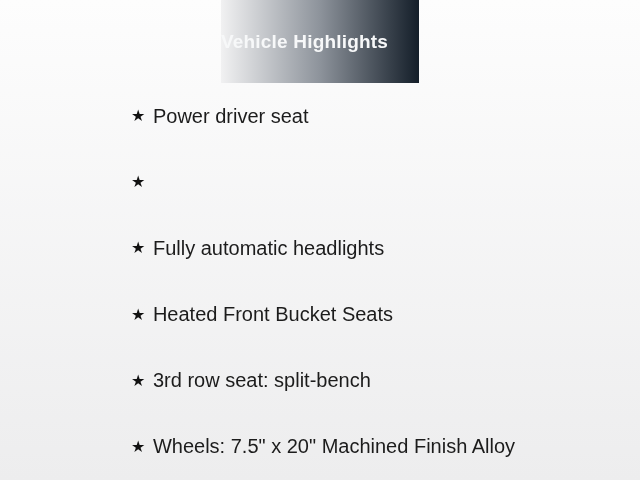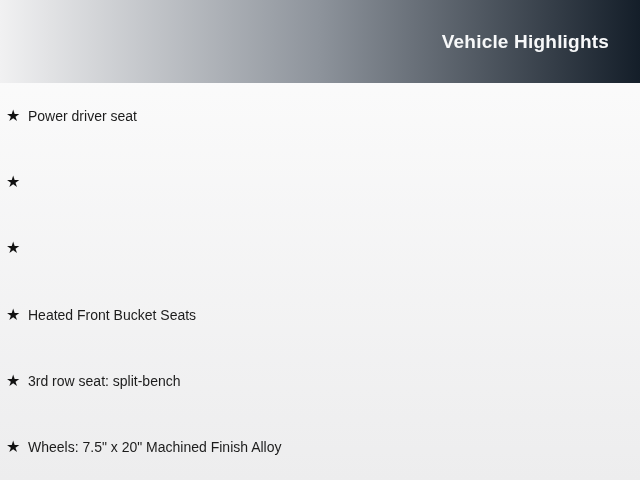--- a/index.html
+++ b/index.html
@@ -9,20 +9,21 @@
     }
     .page {
       width: 640px;
       height: 480px;
       display: flex;
       flex-direction: column;
       background: linear-gradient(to bottom,
         var(--body-gradient-start, #fdfdfd) 0%,
         var(--body-gradient-end, #ededee) 100%);
       font-family: "Liberation Sans", sans-serif;
+      align-items: center;
     }
     .header {
       flex: 0 0 83px;
       height: 83px;
       display: flex;
       align-items: center;
       justify-content: flex-end;
       padding-right: 31px;
       box-sizing: border-box;
       background: linear-gradient(90deg,
@@ -52,21 +53,21 @@
       padding-left: 6px;
     }
     .star {
       display: inline-block;
       width: 22px;
       font-size: 16px;
       line-height: 1;
       color: var(--bullet-color, #111111);
     }
     .label {
-      font-size: 14px;
+      font-size: 20px;
       color: var(--list-text-color, #1c1c1c);
     }
   </style>
 </head>
 <body>
 
 <div class="page">
   <header class="header">
     <h1 class="title">Vehicle Highlights</h1>
   </header>
@@ -75,20 +76,21 @@
     <span class="star">★</span>
     <span class="label">Power driver seat</span>
   </li>
 
   <li class="row">
     <span class="star">★</span>
   </li>
 
   <li class="row">
     <span class="star">★</span>
+    <span class="label">Fully automatic headlights</span>
   </li>
 
   <li class="row">
     <span class="star">★</span>
     <span class="label">Heated Front Bucket Seats</span>
   </li>
 
   <li class="row">
     <span class="star">★</span>
     <span class="label">3rd row seat: split-bench</span>

